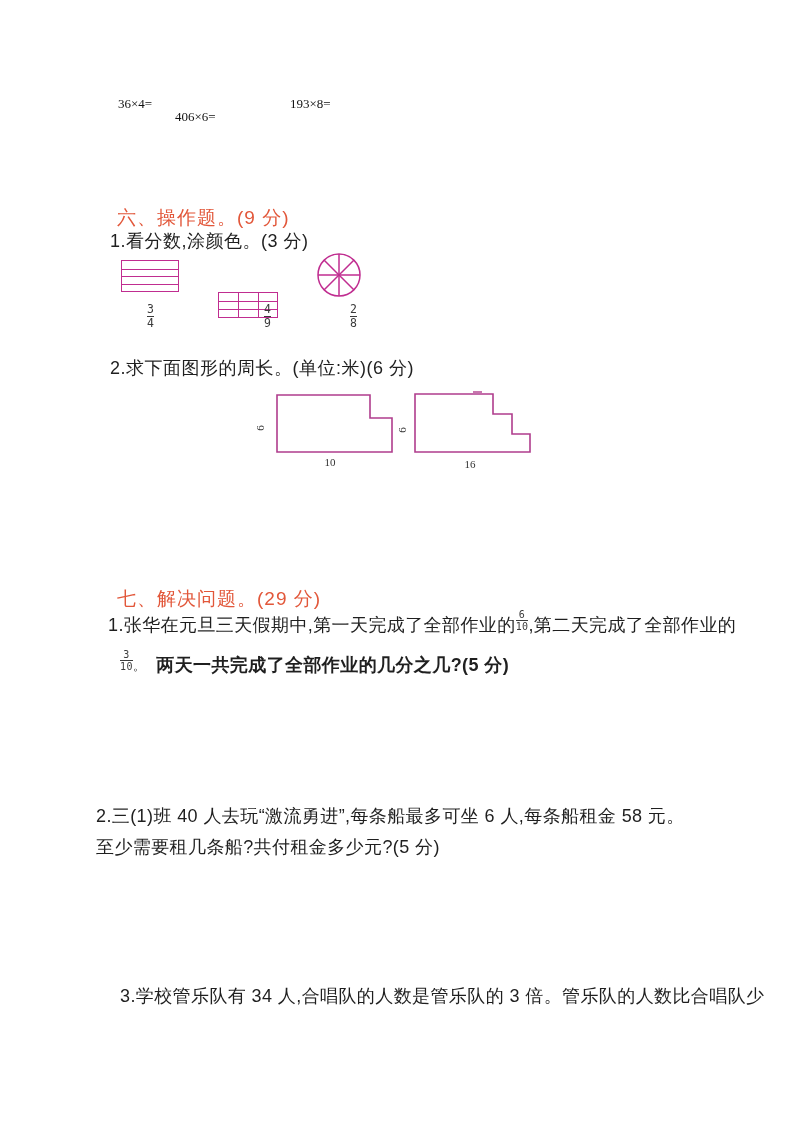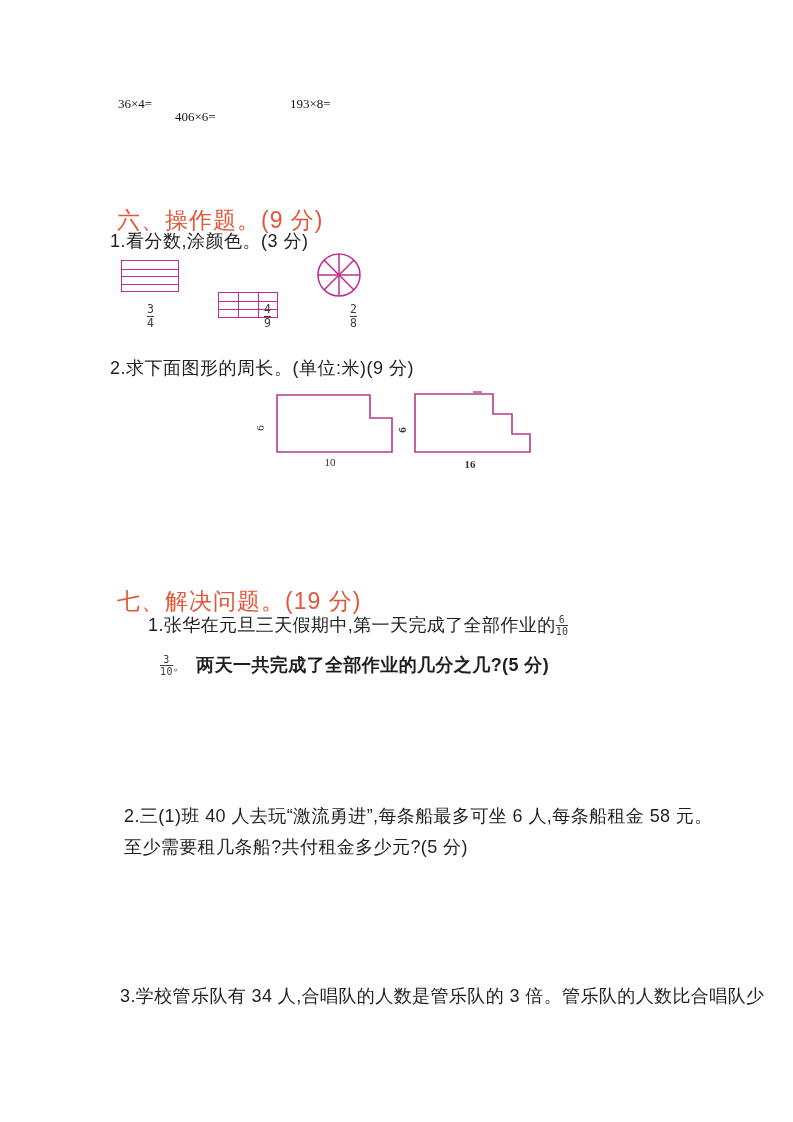--- a/index.html
+++ b/index.html
@@ -21,21 +21,21 @@
   
   .calc{
     font-family:"Liberation Serif",serif;
     font-size:13px;
     color:#111;
     white-space:nowrap;
   }
   
   .sec-title{
     color:var(--accent);
-    font-size:23px;
+    font-size:19px;
     letter-spacing:1px;
     font-weight:500;
     white-space:nowrap;
   }
   .q-label{
     font-size:18px;
     letter-spacing:.5px;
     white-space:nowrap;
     text-align:center;
   }
@@ -74,23 +74,22 @@
   }
   
   .prob{
     font-size:18px;
     line-height:31px;
     letter-spacing:.4px;
     color:var(--ink);
   }
   .prob-row{
     display:flex;
-    align-items:center;
+    align-items:flex-start;
     white-space:nowrap;
-    margin-left:40px;
   }
   .nowrap{white-space:nowrap;}
 </style>
 </head>
 <body>
 
 <div class="abs calc" style="left:118px;top:96px;">36×4=</div>
 <div class="abs calc" style="left:175px;top:109px;">406×6=</div>
 <div class="abs calc" style="left:290px;top:96px;">193×8=</div>
 
@@ -126,53 +125,54 @@
 </div>
 <div class="abs frac frac-lg" style="left:264px;top:304px;">
   <span class="num">4</span>
   <span class="den">9</span>
 </div>
 <div class="abs frac frac-lg" style="left:350px;top:304px;">
   <span class="num">2</span>
   <span class="den">8</span>
 </div>
 
-<div class="abs q-label" style="left:110px;top:356px;">2.求下面图形的周长。(单位:米)(9 分)</div>
+<div class="abs q-label" style="left:110px;top:356px;">2.求下面图形的周长。(单位:米)(6 分)</div>
 
 <div class="abs" style="left:250px;top:388px;">
   <svg width="160" height="90" viewBox="0 0 160 90">
     <polygon points="27,7 120,7 120,30 142,30 142,64 27,64" fill="none" stroke="#b03d8d" stroke-width="1.6"></polygon>
     <text class="dim-label" x="14" y="40" transform="rotate(-90 14 40)" text-anchor="middle">6</text>
     <text class="dim-label" x="80" y="78" text-anchor="middle">10</text>
   </svg>
 </div>
 
-<div class="abs" style="left:398px;top:386px;font-weight:bold;">
+<div class="abs" style="left:398px;top:386px;">
   <svg width="150" height="92" viewBox="0 0 150 92">
     <polygon points="17,8 95,8 95,28 114,28 114,48 132,48 132,66 17,66" fill="none" stroke="#b03d8d" stroke-width="1.6"></polygon>
     <line x1="75" y1="6" x2="84" y2="6" stroke="#b03d8d" stroke-width="1.4"></line>
     <text class="dim-label" x="8" y="44" transform="rotate(-90 8 44)" text-anchor="middle">6</text>
     <text class="dim-label" x="72" y="82" text-anchor="middle">16</text>
   </svg>
 </div>
 
-<div class="abs sec-title" style="left:117px;top:586px;">七、解决问题。(19 分)</div>
+<div class="abs sec-title" style="left:117px;top:586px;">七、解决问题。(29 分)</div>
 
 <div class="abs prob prob-row" style="left:108px;top:610px;">
   <span>1.张华在元旦三天假期中,第一天完成了全部作业的</span>
   <span class="frac frac-sm">
     <span class="num">6</span>
     <span class="den">10</span>
   </span>
+  <span>,第二天完成了全部作业的</span>
 </div>
 
 <div class="abs prob prob-row" style="left:120px;top:650px;">
   <span class="frac frac-sm">
     <span class="num">3</span>
     <span class="den">10</span>
   </span>
   <span style="align-self:flex-end;font-size:13px;">。</span>
   <span style="margin-left:10px;font-weight:bold;">两天一共完成了全部作业的几分之几?(5 分)</span>
 </div>
 
-<div class="abs prob" style="left:124px;top:801px;width:597px;">2.三(1)班 40 人去玩“激流勇进”,每条船最多可坐 6 人,每条船租金 58 元。至少需要租几条船?共付租金多少元?(5 分)</div>
+<div class="abs prob" style="left:96px;top:801px;width:597px;">2.三(1)班 40 人去玩“激流勇进”,每条船最多可坐 6 人,每条船租金 58 元。至少需要租几条船?共付租金多少元?(5 分)</div>
 
 <div class="abs prob nowrap" style="left:120px;top:981px;">3.学校管乐队有 34 人,合唱队的人数是管乐队的 3 倍。管乐队的人数比合唱队少</div>
 
 </body></html>

